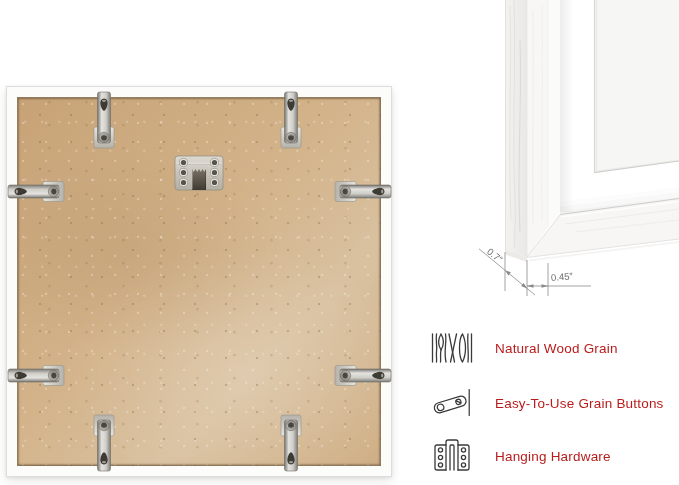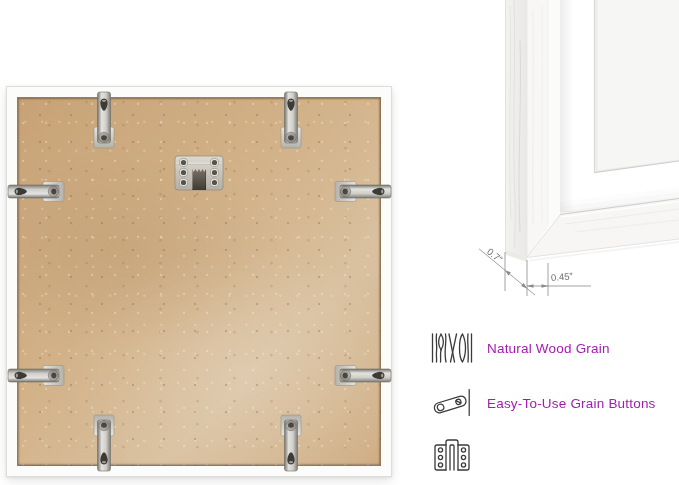--- a/index.html
+++ b/index.html
@@ -36,21 +36,21 @@
                inset -1px 0 2px rgba(60,45,25,0.2), inset 0 -1px 2px rgba(60,45,25,0.2);
   }
   svg{display:block;}
   .hw-overlay{position:absolute;left:0;top:0;}
 
   
   .features{position:absolute;left:430px;top:329px;width:245px;}
   .feature-row{position:absolute;left:0;display:flex;align-items:center;height:38px;}
   .feature-row .icon-box{width:44px;height:38px;display:flex;align-items:center;justify-content:center;flex:0 0 44px;}
   .feature-row .f-label{
-    margin-left:13px;font-size:13.5px;color:#a21caf;letter-spacing:0.2px;white-space:nowrap;
+    margin-left:21px;font-size:13.5px;color:#b91c1c;letter-spacing:0.2px;white-space:nowrap;
   }
   .row-1{top:0px;}
   .row-2{top:55px;}
   .row-3{top:108px;}
 
   
   .dim-text{font-size:9.5px;fill:#6b6b6b;}
 </style>
 </head>
 <body>
@@ -246,16 +246,17 @@
           <path d="M13,32 L13,4 Q13,2 15,2 L23,2 Q25,2 25,4 L25,32"></path>
           <path d="M17,32 L17,8 M21,32 L21,8 M17,8 Q17,7 18,7 L20,7 Q21,7 21,8"></path>
           <circle cx="7.5" cy="12" r="2.1"></circle>
           <circle cx="7.5" cy="19.5" r="2.1"></circle>
           <circle cx="7.5" cy="27" r="2.1"></circle>
           <circle cx="30.5" cy="12" r="2.1"></circle>
           <circle cx="30.5" cy="19.5" r="2.1"></circle>
           <circle cx="30.5" cy="27" r="2.1"></circle>
         </svg>
       </div>
+      <span class="f-label">Hanging Hardware</span>
     </div>
 
   </div>
 </div>
 
 </body></html>

